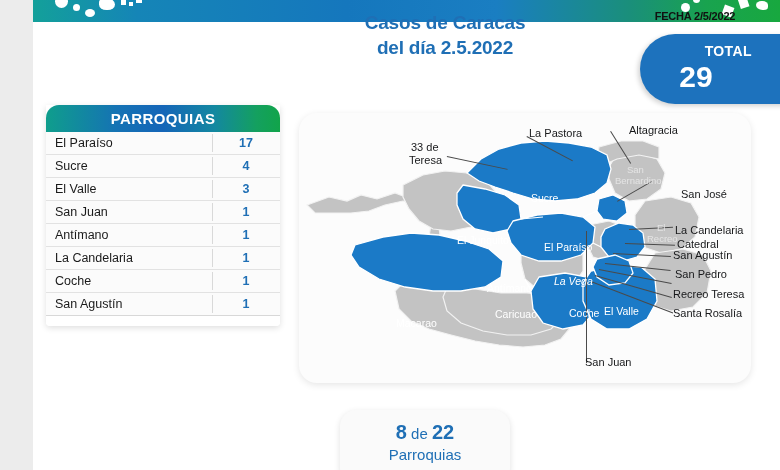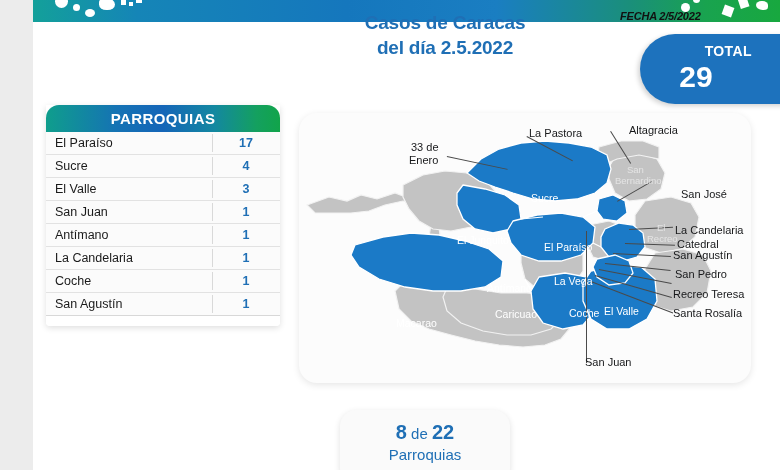--- a/index.html
+++ b/index.html
@@ -34,22 +34,22 @@
   .title{
     position:absolute;left:300px;top:10px;width:290px;
     text-align:center;color:#1f6fb5;
     font-size:19px;font-weight:bold;line-height:25px;
     letter-spacing:-0.2px;
   }
 
   
   .fecha{
     position:absolute;left:620px;top:10px;width:150px;
-    color:#111111;
-    font-size:11px;font-weight:bold;font-style:italic;
+    text-align:center;color:#111111;
+    font-size:11px;font-weight:bold;
     letter-spacing:-0.2px;
   }
 
   
   .totalwrap{
     position:absolute;left:640px;top:34px;width:150px;height:70px;
   }
   .totalbadge{
     position:absolute;left:0;top:0;width:150px;height:70px;
     background:#1d72bd;
@@ -268,38 +268,38 @@
     <div class="leaderline" style="left:314px;top:140px;width:58px;transform:rotate(3deg);"></div>
     <div class="leaderline" style="left:306px;top:150px;width:66px;transform:rotate(6deg);"></div>
     <div class="leaderline" style="left:300px;top:156px;width:74px;transform:rotate(11deg);"></div>
     <div class="leaderline" style="left:296px;top:162px;width:80px;transform:rotate(16deg);"></div>
     <div class="leaderline" style="left:292px;top:168px;width:88px;transform:rotate(21deg);"></div>
     <div class="leaderline" style="left:288px;top:118px;width:132px;transform:rotate(90deg);"></div>
 
     <div class="mlabel" style="left:230px;top:14px;">La Pastora</div>
     <div class="mlabel" style="left:330px;top:11px;">Altagracia</div>
     <div class="mlabel" style="left:112px;top:28px;">33 de</div>
-    <div class="mlabel" style="left:110px;top:41px;">Enero</div>
+    <div class="mlabel" style="left:110px;top:41px;">Teresa</div>
     <div class="mlabel" style="left:382px;top:75px;">San José</div>
     <div class="mlabel" style="left:376px;top:111px;">La Candelaria</div>
     <div class="mlabel" style="left:378px;top:125px;">Catedral</div>
     <div class="mlabel" style="left:374px;top:136px;">San Agustín</div>
     <div class="mlabel" style="left:376px;top:155px;">San Pedro</div>
     <div class="mlabel" style="left:374px;top:175px;">Recreo Teresa</div>
     <div class="mlabel" style="left:374px;top:194px;">Santa Rosalía</div>
     <div class="mlabel" style="left:286px;top:243px;">San Juan</div>
 
     <div class="mlabel inblue" style="left:232px;top:79px;">Sucre</div>
     <div class="mlabel inblue" style="left:245px;top:128px;">El Paraíso</div>
     <div class="mlabel inblue" style="left:188px;top:169px;">Antímano</div>
     <div class="mlabel inblue" style="left:270px;top:194px;">Coche</div>
     <div class="mlabel inblue" style="left:305px;top:192px;">El Valle</div>
 
     <div class="mlabel ingray" style="left:158px;top:121px;">El Junquito</div>
-    <div class="mlabel ingray" style="left:255px;top:162px;">La Vega</div>
+    <div class="mlabel ingray" style="left:255px;top:162px;font-style:italic;">La Vega</div>
     <div class="mlabel ingray" style="left:196px;top:195px;">Caricuao</div>
     <div class="mlabel ingray" style="left:97px;top:204px;">Macarao</div>
     <div class="mlabel ingray2" style="left:328px;top:50px;">San</div>
     <div class="mlabel ingray2" style="left:316px;top:61px;">Bernardino</div>
     <div class="mlabel ingray2" style="left:358px;top:108px;text-align:right;">El</div>
     <div class="mlabel ingray2" style="left:348px;top:119px;">Recreo</div>
   </div>
 
   <div class="bottompill">
     <div class="bp-line1">

